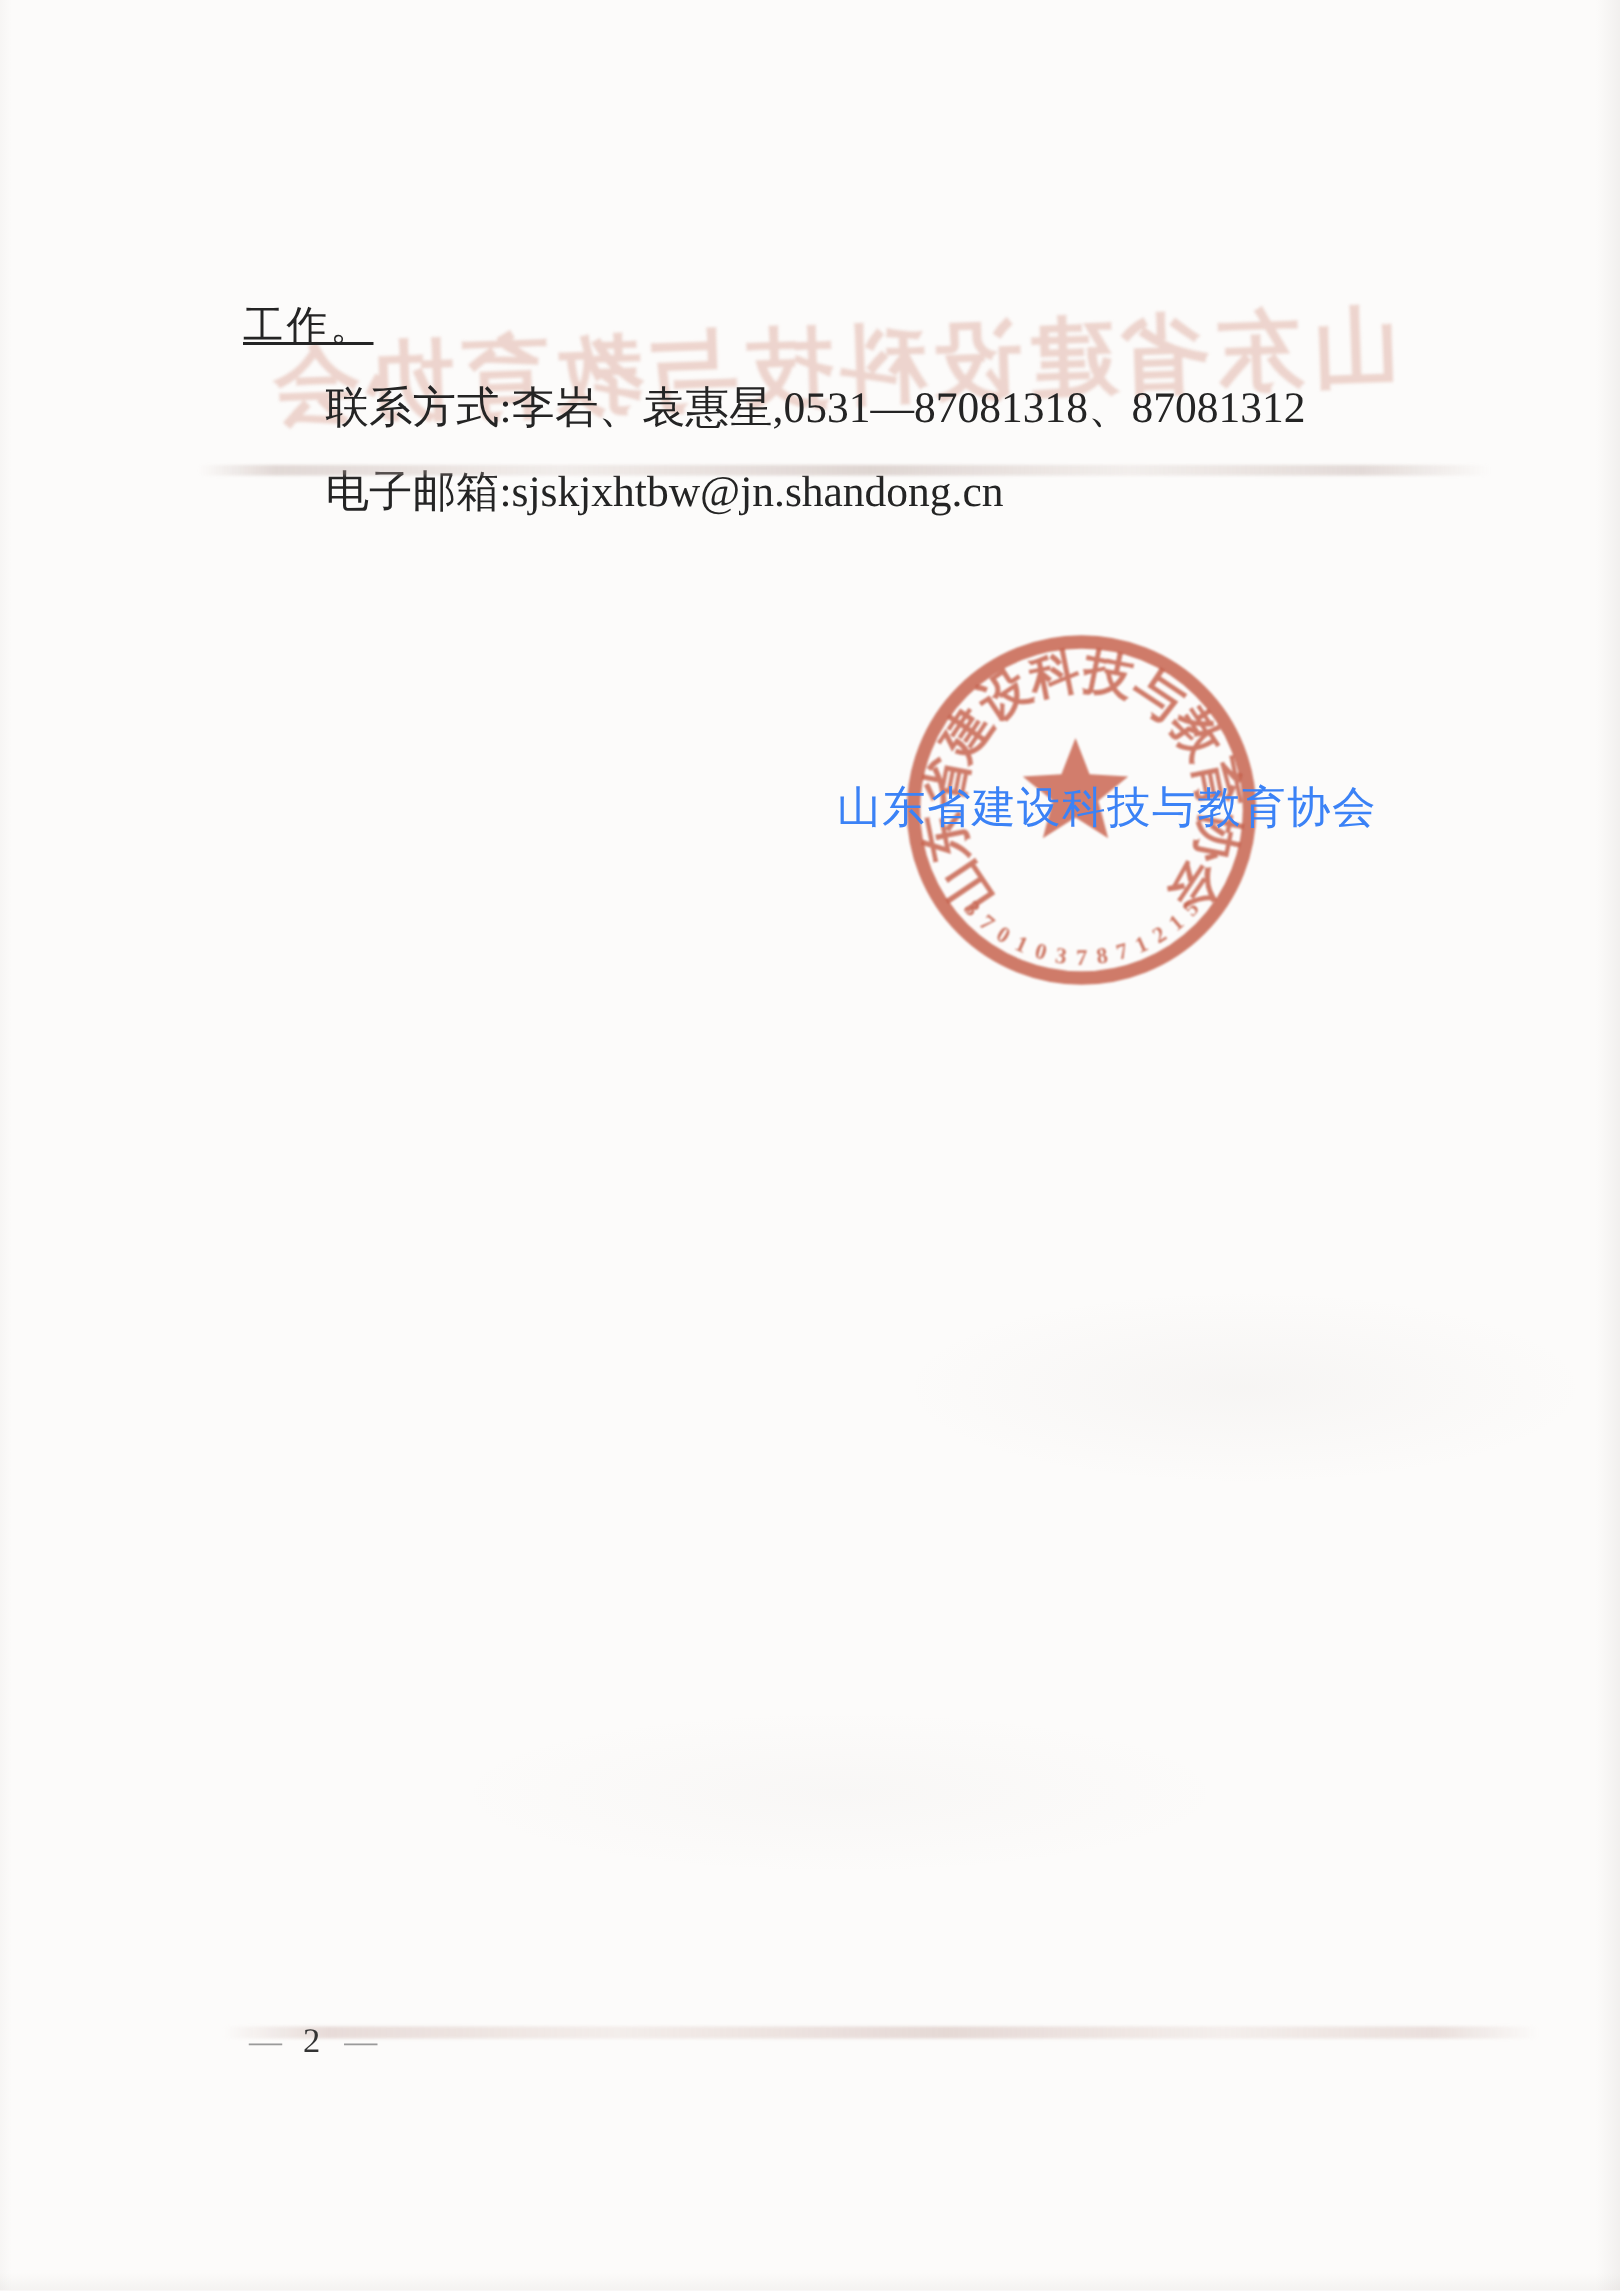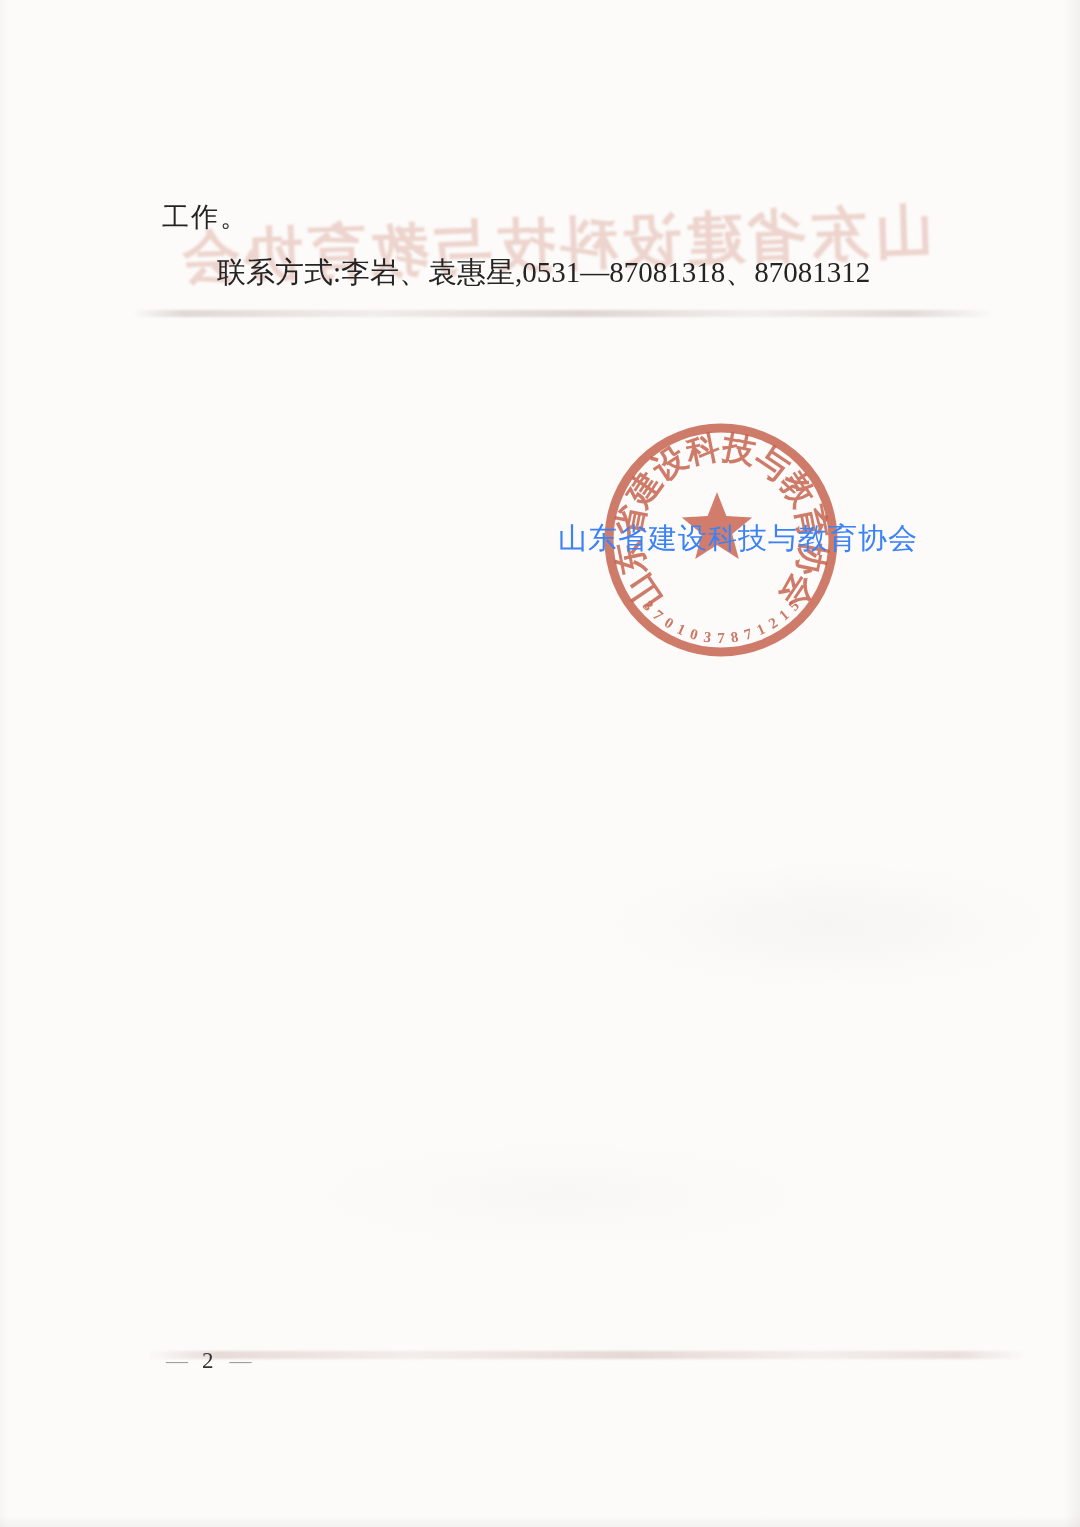--- a/index.html
+++ b/index.html
@@ -24,21 +24,21 @@
   .ghost-title{
     position:absolute;left:148px;top:206px;width:812px;height:72px;
     font-size:58px;font-weight:bold;letter-spacing:5px;white-space:nowrap;
     color:rgba(201,122,102,.30);
     transform:rotate(-2deg) scaleX(-1);transform-origin:50% 50%;
     filter:blur(1.1px);
     text-align:center;
   }
 
   .line{position:absolute;white-space:nowrap;line-height:1.15;color:#242424;}
-  .work-line{left:162px;top:202px;font-size:27px;letter-spacing:2px;}
+  .work-line{left:162px;top:202px;font-size:27px;letter-spacing:2px;text-decoration:underline;}
   .contact-line{left:217px;top:256px;font-size:29px;}
   .email-line{left:217px;top:312px;font-size:29px;}
   .address-line{left:217px;top:360px;font-size:29px;}
 
   .sig-org{position:absolute;left:558px;top:519px;font-size:29px;
     letter-spacing:1px;white-space:nowrap;color:#3b82f6;z-index:5;}
   .sig-date{position:absolute;left:604px;top:572px;font-size:26px;
     letter-spacing:2px;white-space:nowrap;color:#242424;z-index:5;}
 
   .seal-wrap{position:absolute;left:580px;top:400px;width:290px;height:290px;z-index:3;}
@@ -72,20 +72,21 @@
   <div class="edge-left"></div>
   <div class="edge-right"></div>
   <div class="edge-bottom"></div>
 
   <div class="ghost-title">山东省建设科技与教育协会</div>
 
   <div class="line work-line">工作。</div>
 
   <div class="line contact-line">联系方式:李岩、袁惠星,0531—87081318、87081312</div>
 
+  <div class="line email-line">电子邮箱:sjskjxhtbw@jn.shandong.cn</div>
 
 
   <div class="seal-wrap">
     <svg id="seal-svg" width="290" height="290" viewBox="0 0 290 290" xmlns="http://www.w3.org/2000/svg">
         <circle cx="141" cy="140" r="112" fill="none" stroke="#c25741" stroke-width="9" opacity="0.82"></circle>
         <polygon points="137,92 146.4,116.1 172.2,117.6 152.2,133.9 158.8,158.9 137,145 115.2,158.9 121.8,133.9 101.8,117.6 127.6,116.1" fill="#c4553e" opacity="0.8"></polygon>
         <text x="141" y="59" font-size="33" font-weight="bold" text-anchor="middle" fill="#c25741" opacity="0.82" transform="rotate(-124 141 140)">山</text>
         <text x="141" y="59" font-size="33" font-weight="bold" text-anchor="middle" fill="#c25741" opacity="0.82" transform="rotate(-101.45454545454545 141 140)">东</text>
         <text x="141" y="59" font-size="33" font-weight="bold" text-anchor="middle" fill="#c25741" opacity="0.82" transform="rotate(-78.9090909090909 141 140)">省</text>
         <text x="141" y="59" font-size="33" font-weight="bold" text-anchor="middle" fill="#c25741" opacity="0.82" transform="rotate(-56.36363636363636 141 140)">建</text>

